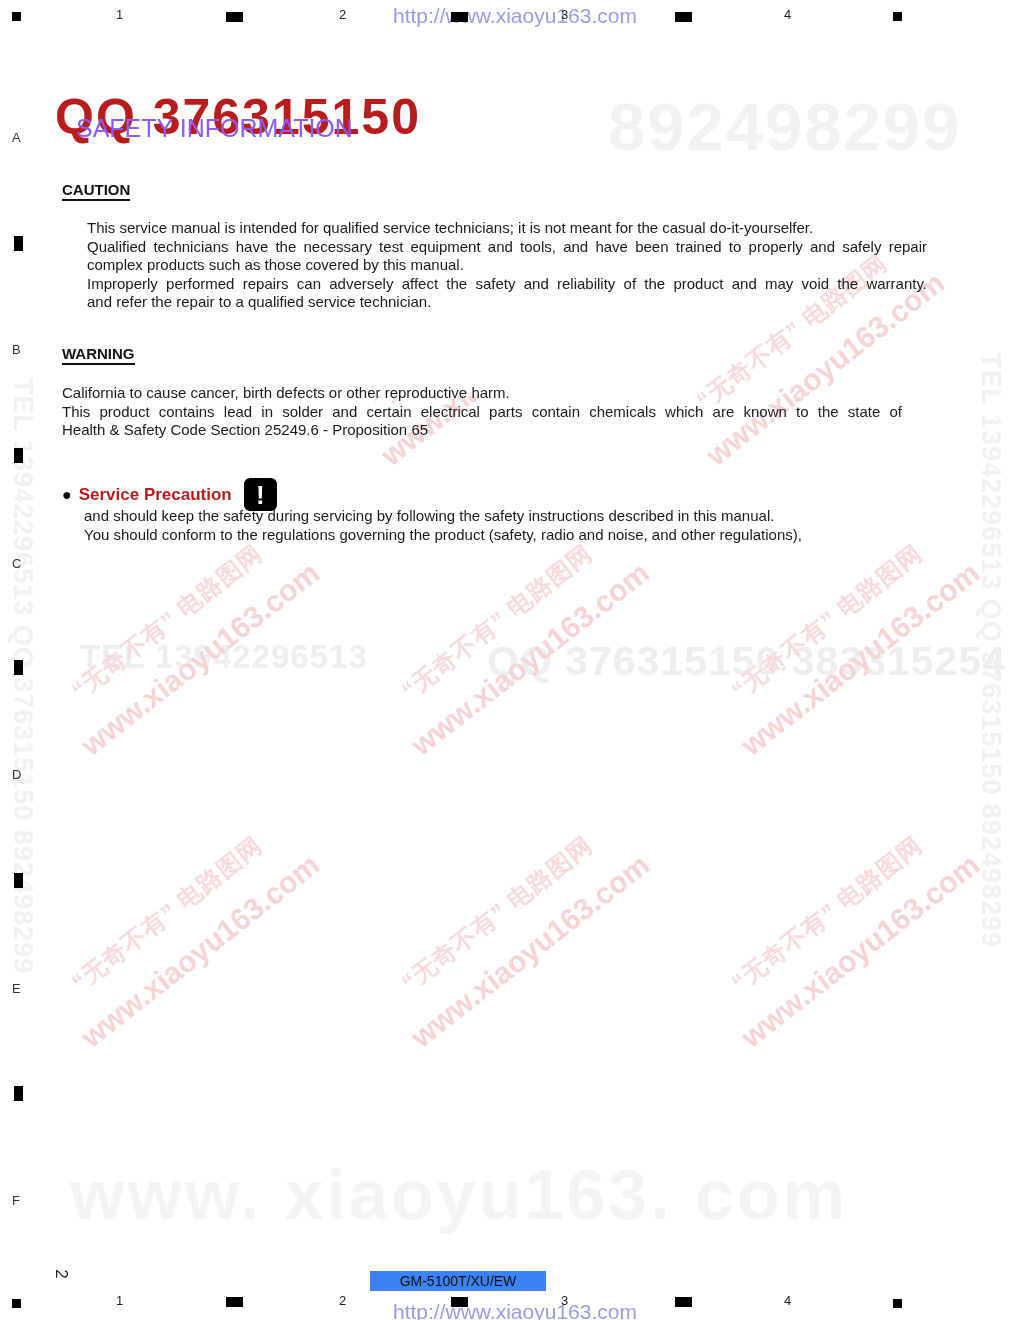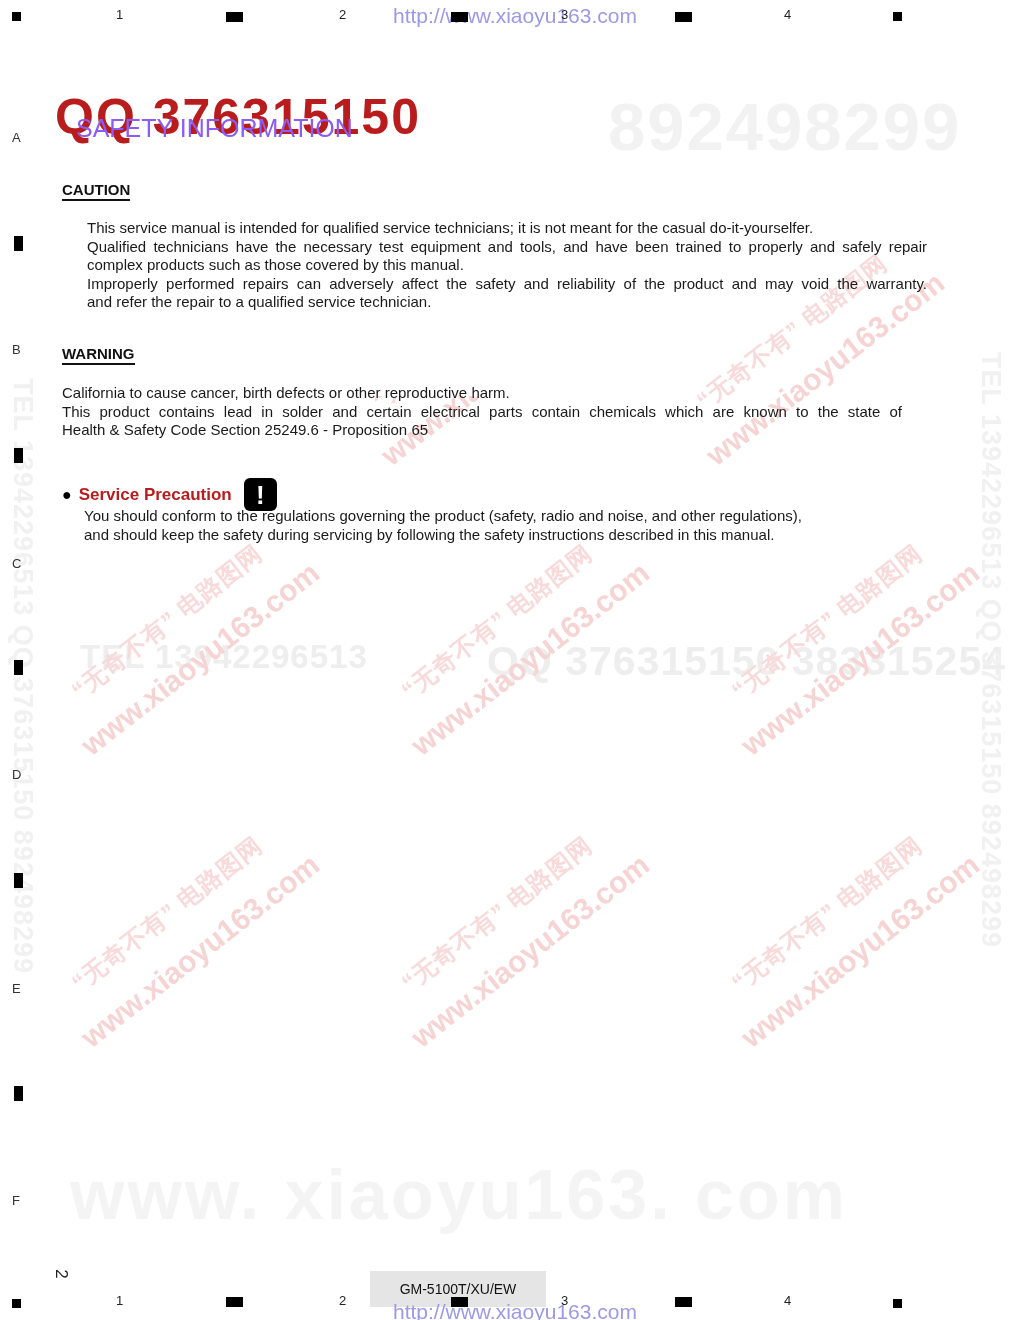--- a/index.html
+++ b/index.html
@@ -49,22 +49,22 @@
   .para-precaution { top:507px; left:84px; width:822px; }
   .pline { font-size:15px; line-height:18.6px; text-align:justify; color:#1a1a1a; }
   .pline.jfull { text-align-last:justify; }
   .precaution-row { position:absolute; left:62px; top:478px; display:flex; align-items:center; z-index:2; }
   .bullet { font-size:16px; margin-right:7px; color:#000; }
   .prec-title { font-size:17px; font-weight:bold; color:#b91c1c; }
   .exc-icon { width:33px; height:33px; background:#000; border-radius:6px; margin-left:12px;
               display:flex; align-items:center; justify-content:center; }
   .exc-icon span { color:#fff; font-size:26px; font-weight:bold; line-height:1; }
   
-  .model-box { position:absolute; left:370px; top:1271px; width:176px; height:36px;
-               background:#e5e5e5; display:flex; align-items:center; justify-content:center; z-index:2; }
+  .model-box { position:absolute; left:370px; top:1271px; width:176px; height:20px;
+               background:#3b82f6; display:flex; align-items:center; justify-content:center; z-index:2; }
   .model-box span { font-size:14px; color:#111; }
   .page-num { position:absolute; left:56px; top:1264px; font-size:17px; color:#222;
               transform:rotate(90deg); z-index:2; }
 </style>
 </head>
 <body>
 
 <div id="page">
 
   <div class="wm wm-title-l">QQ 376315150</div>
@@ -162,22 +162,22 @@
   </div>
 
   <div class="precaution-row">
     <span class="bullet">●</span>
     <span class="prec-title">Service Precaution</span>
     <span class="exc-icon">
       <span>!</span>
     </span>
   </div>
   <div class="para para-precaution">
+    <div class="pline">and should keep the safety during servicing by following the safety instructions described in this manual.</div>
     <div class="pline">You should conform to the regulations governing the product (safety, radio and noise, and other regulations),</div>
-    <div class="pline">and should keep the safety during servicing by following the safety instructions described in this manual.</div>
   </div>
 
   <div class="model-box">
     <span>GM-5100T/XU/EW</span>
   </div>
   <div class="page-num">2</div>
 
 </div>
 
 </body></html>

